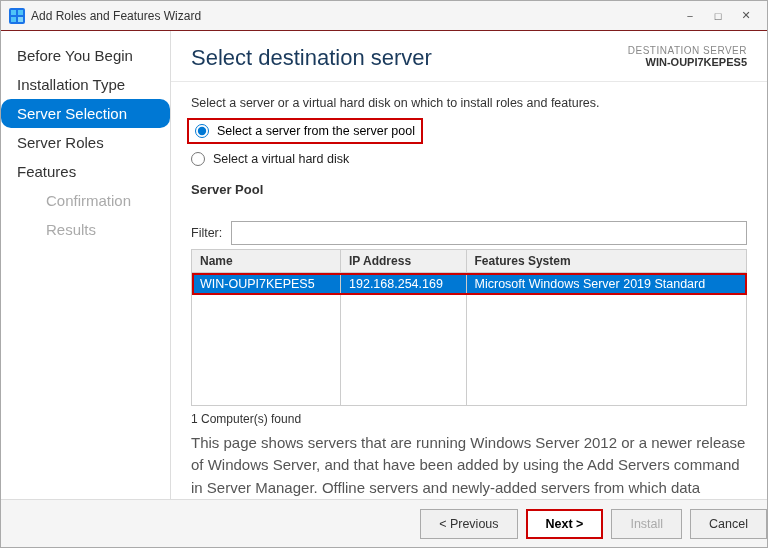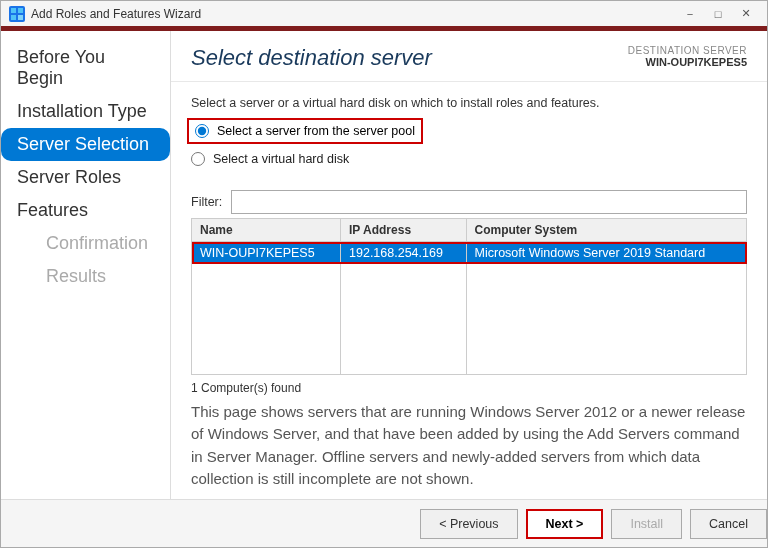--- a/index.html
+++ b/index.html
@@ -16,21 +16,21 @@
       width: 768px;
       height: 548px;
       background: #fff;
       border: 1px solid #aaa;
       box-shadow: 2px 2px 8px rgba(0,0,0,0.3);
       display: flex;
       flex-direction: column;
     }
     .titlebar {
       background: #f5f5f5;
-      border-bottom: 5px solid #7f1d1d;
+      border-bottom: 1px solid #7f1d1d;
       height: 30px;
       display: flex;
       align-items: center;
       padding: 0 8px;
       justify-content: space-between;
       flex-shrink: 0;
     }
     .titlebar-left {
       display: flex;
       align-items: center;
@@ -78,21 +78,21 @@
     
     .sidebar {
       width: 170px;
       background: #fff;
       border-right: 1px solid #ddd;
       padding: 10px 0;
       flex-shrink: 0;
     }
     .sidebar-item {
       padding: 6px 16px;
-      font-size: 18px;
+      font-size: 15px;
       color: #333;
       cursor: pointer;
     }
     .sidebar-item.active {
       background: #0078d4;
       color: #fff;
       border-radius: 10px;
     }
     .sidebar-item.disabled {
       color: #aaa;
@@ -115,21 +115,20 @@
       border-bottom: 1px solid #e8e8e8;
       display: flex;
       justify-content: space-between;
       align-items: flex-start;
       flex-shrink: 0;
     }
     .main-title {
       font-size: 22px;
       font-weight: 300;
       color: #1a3a5c;
-      font-style: italic;
     }
     .dest-server {
       text-align: right;
       font-size: 11px;
       color: #555;
     }
     .dest-server-label {
       color: #888;
       font-size: 10px;
       letter-spacing: 0.5px;
@@ -333,32 +332,33 @@
           <div class="radio-item selected" style="outline: 2px solid #cc0000; outline-offset: 2px; display: inline-flex; padding: 2px 4px;">
             <input type="radio" id="opt-server-pool" name="dest-type" checked="" style="">
             <label class="radio-label" for="opt-server-pool">Select a server from the server pool</label>
           </div>
           <div class="radio-item" style="margin-top: 6px;">
             <input type="radio" id="opt-virtual-disk" name="dest-type" style="">
             <label class="radio-label" for="opt-virtual-disk">Select a virtual hard disk</label>
           </div>
         </div>
 
+        <div class="server-pool-label">Server Pool</div>
 
         <div class="filter-row">
           <span class="filter-label">Filter:</span>
           <input type="text" class="filter-input" value="" style="">
         </div>
 
         <table class="server-table">
           <thead>
             <tr>
               <th>Name</th>
               <th>IP Address</th>
-              <th>Computer System</th>
+              <th>Features System</th>
             </tr>
           </thead>
           <tbody>
             <tr class="selected" style="outline: 2px solid #cc0000; outline-offset: -2px;">
               <td>WIN-OUPI7KEPES5</td>
               <td>192.168.254.169</td>
               <td>Microsoft Windows Server 2019 Standard</td>
             </tr>
             <tr class="empty-rows">
                 <td></td>

